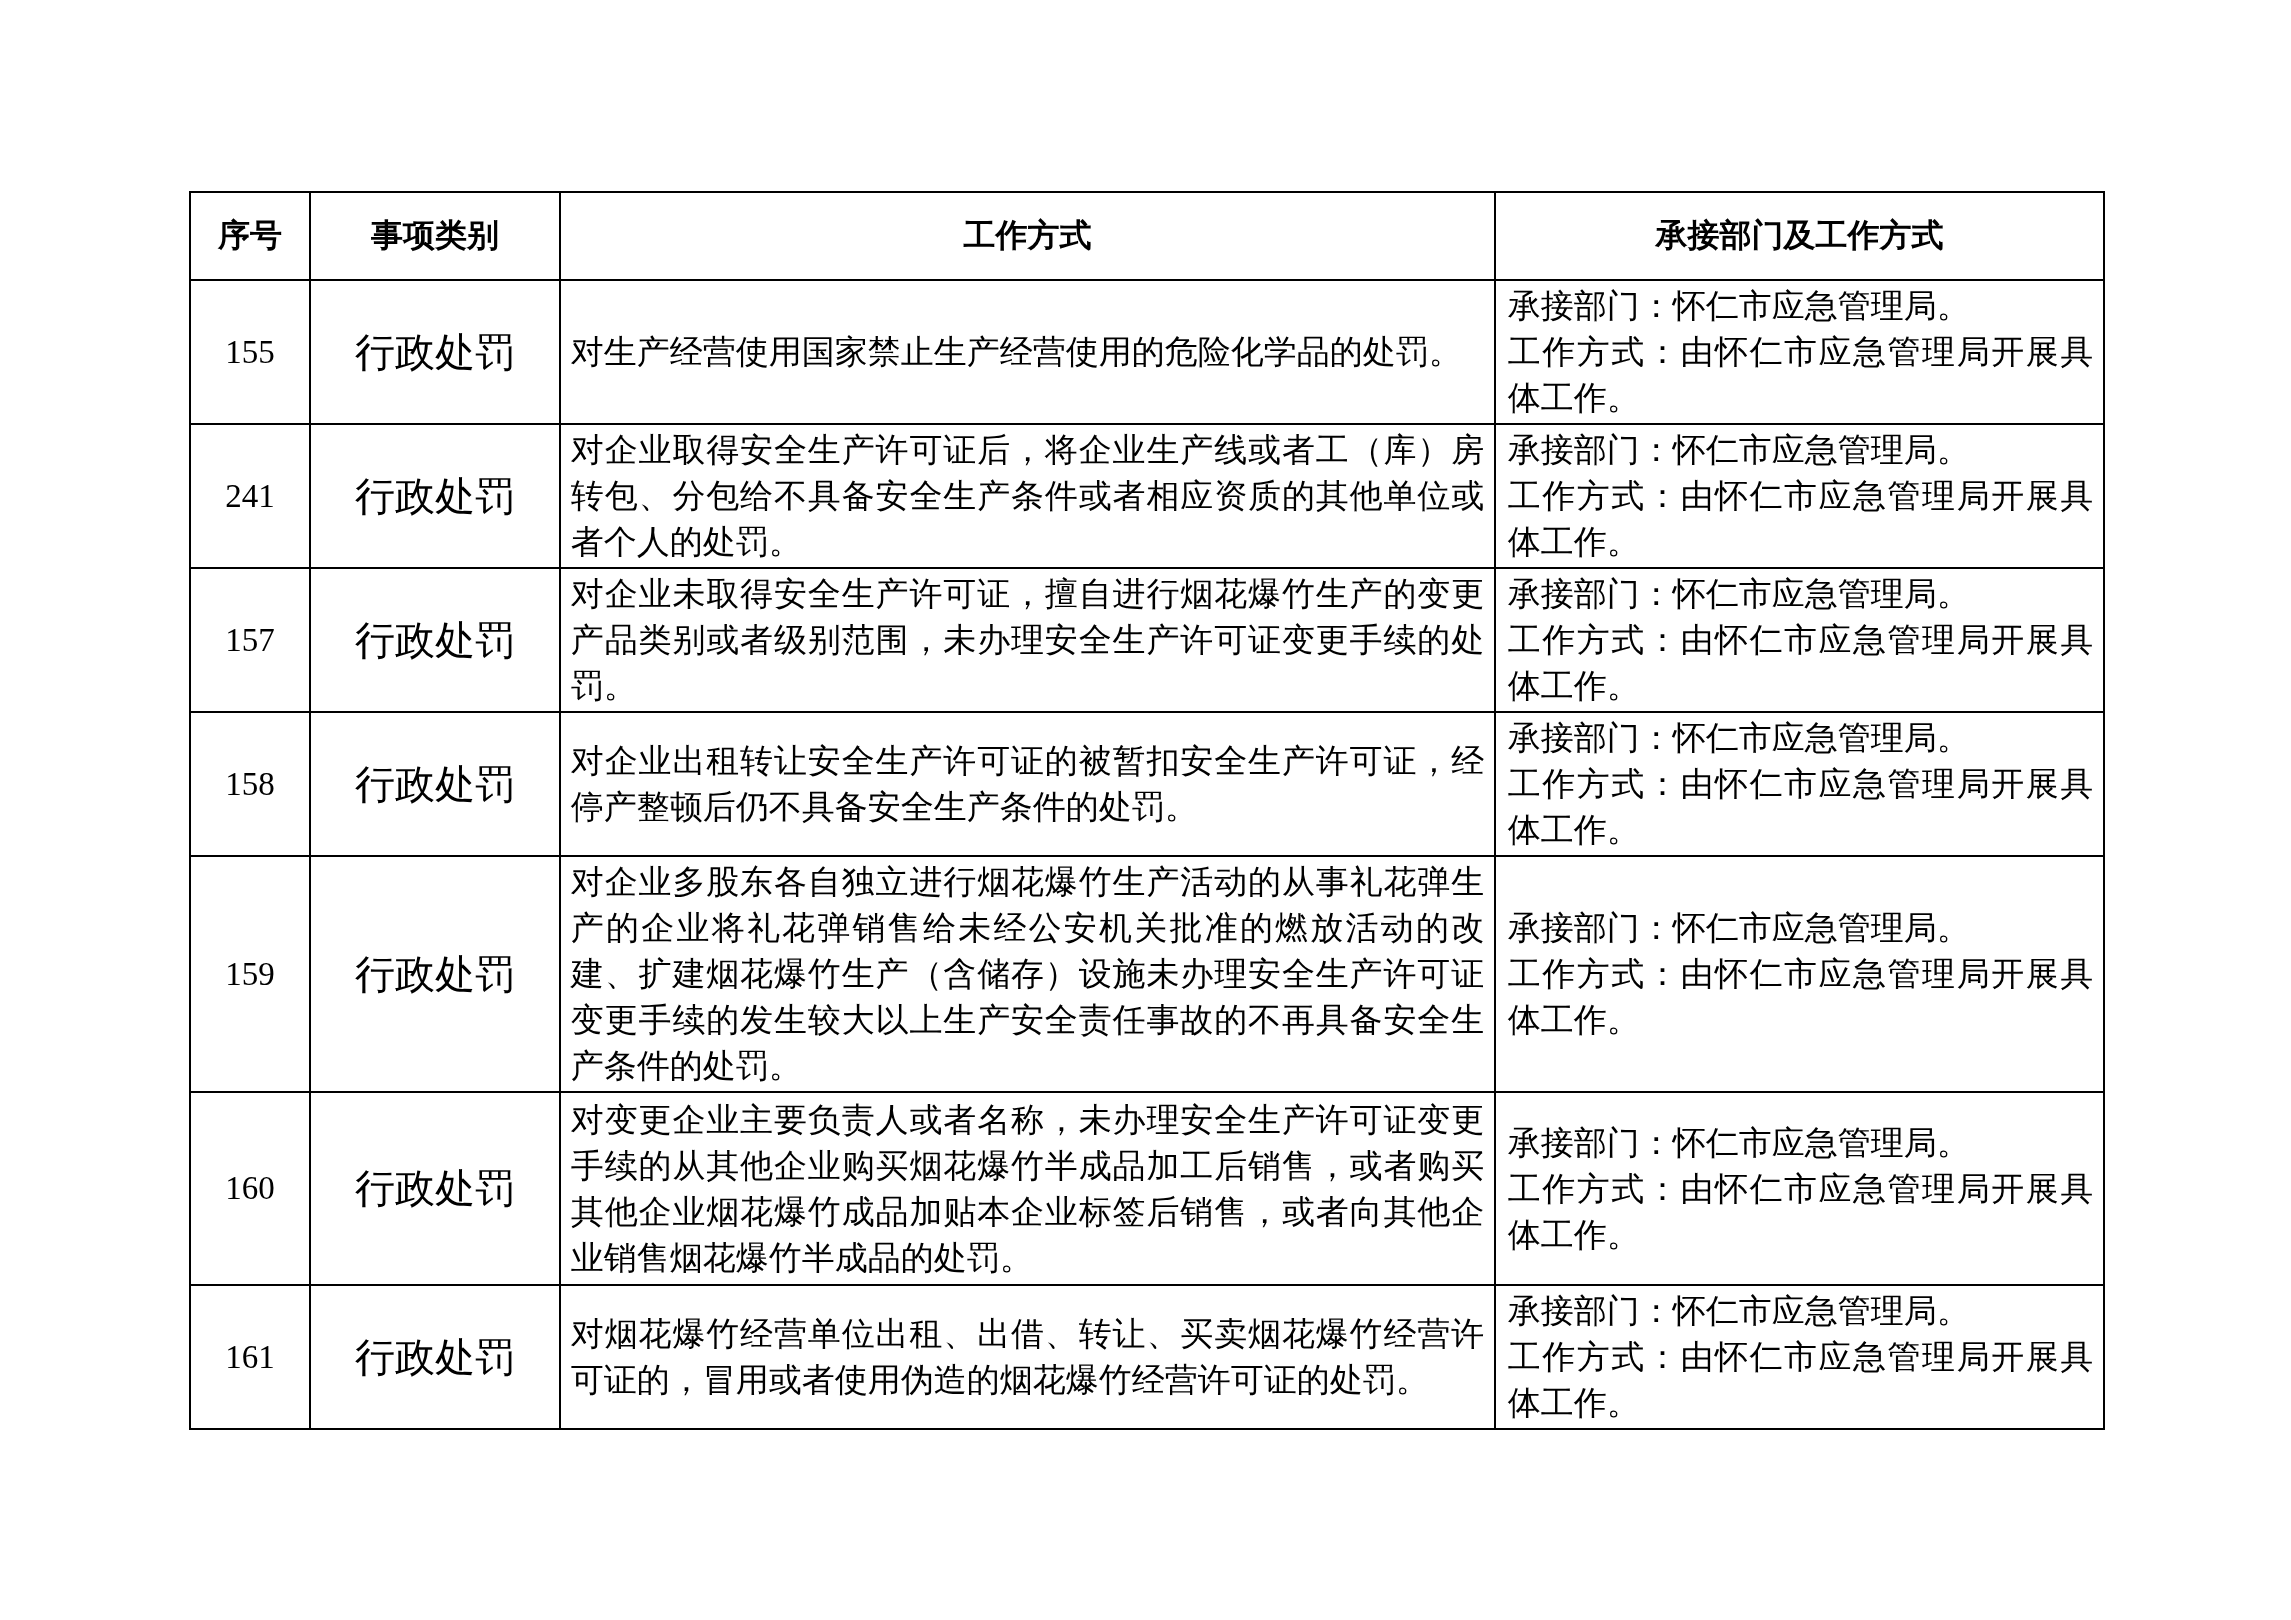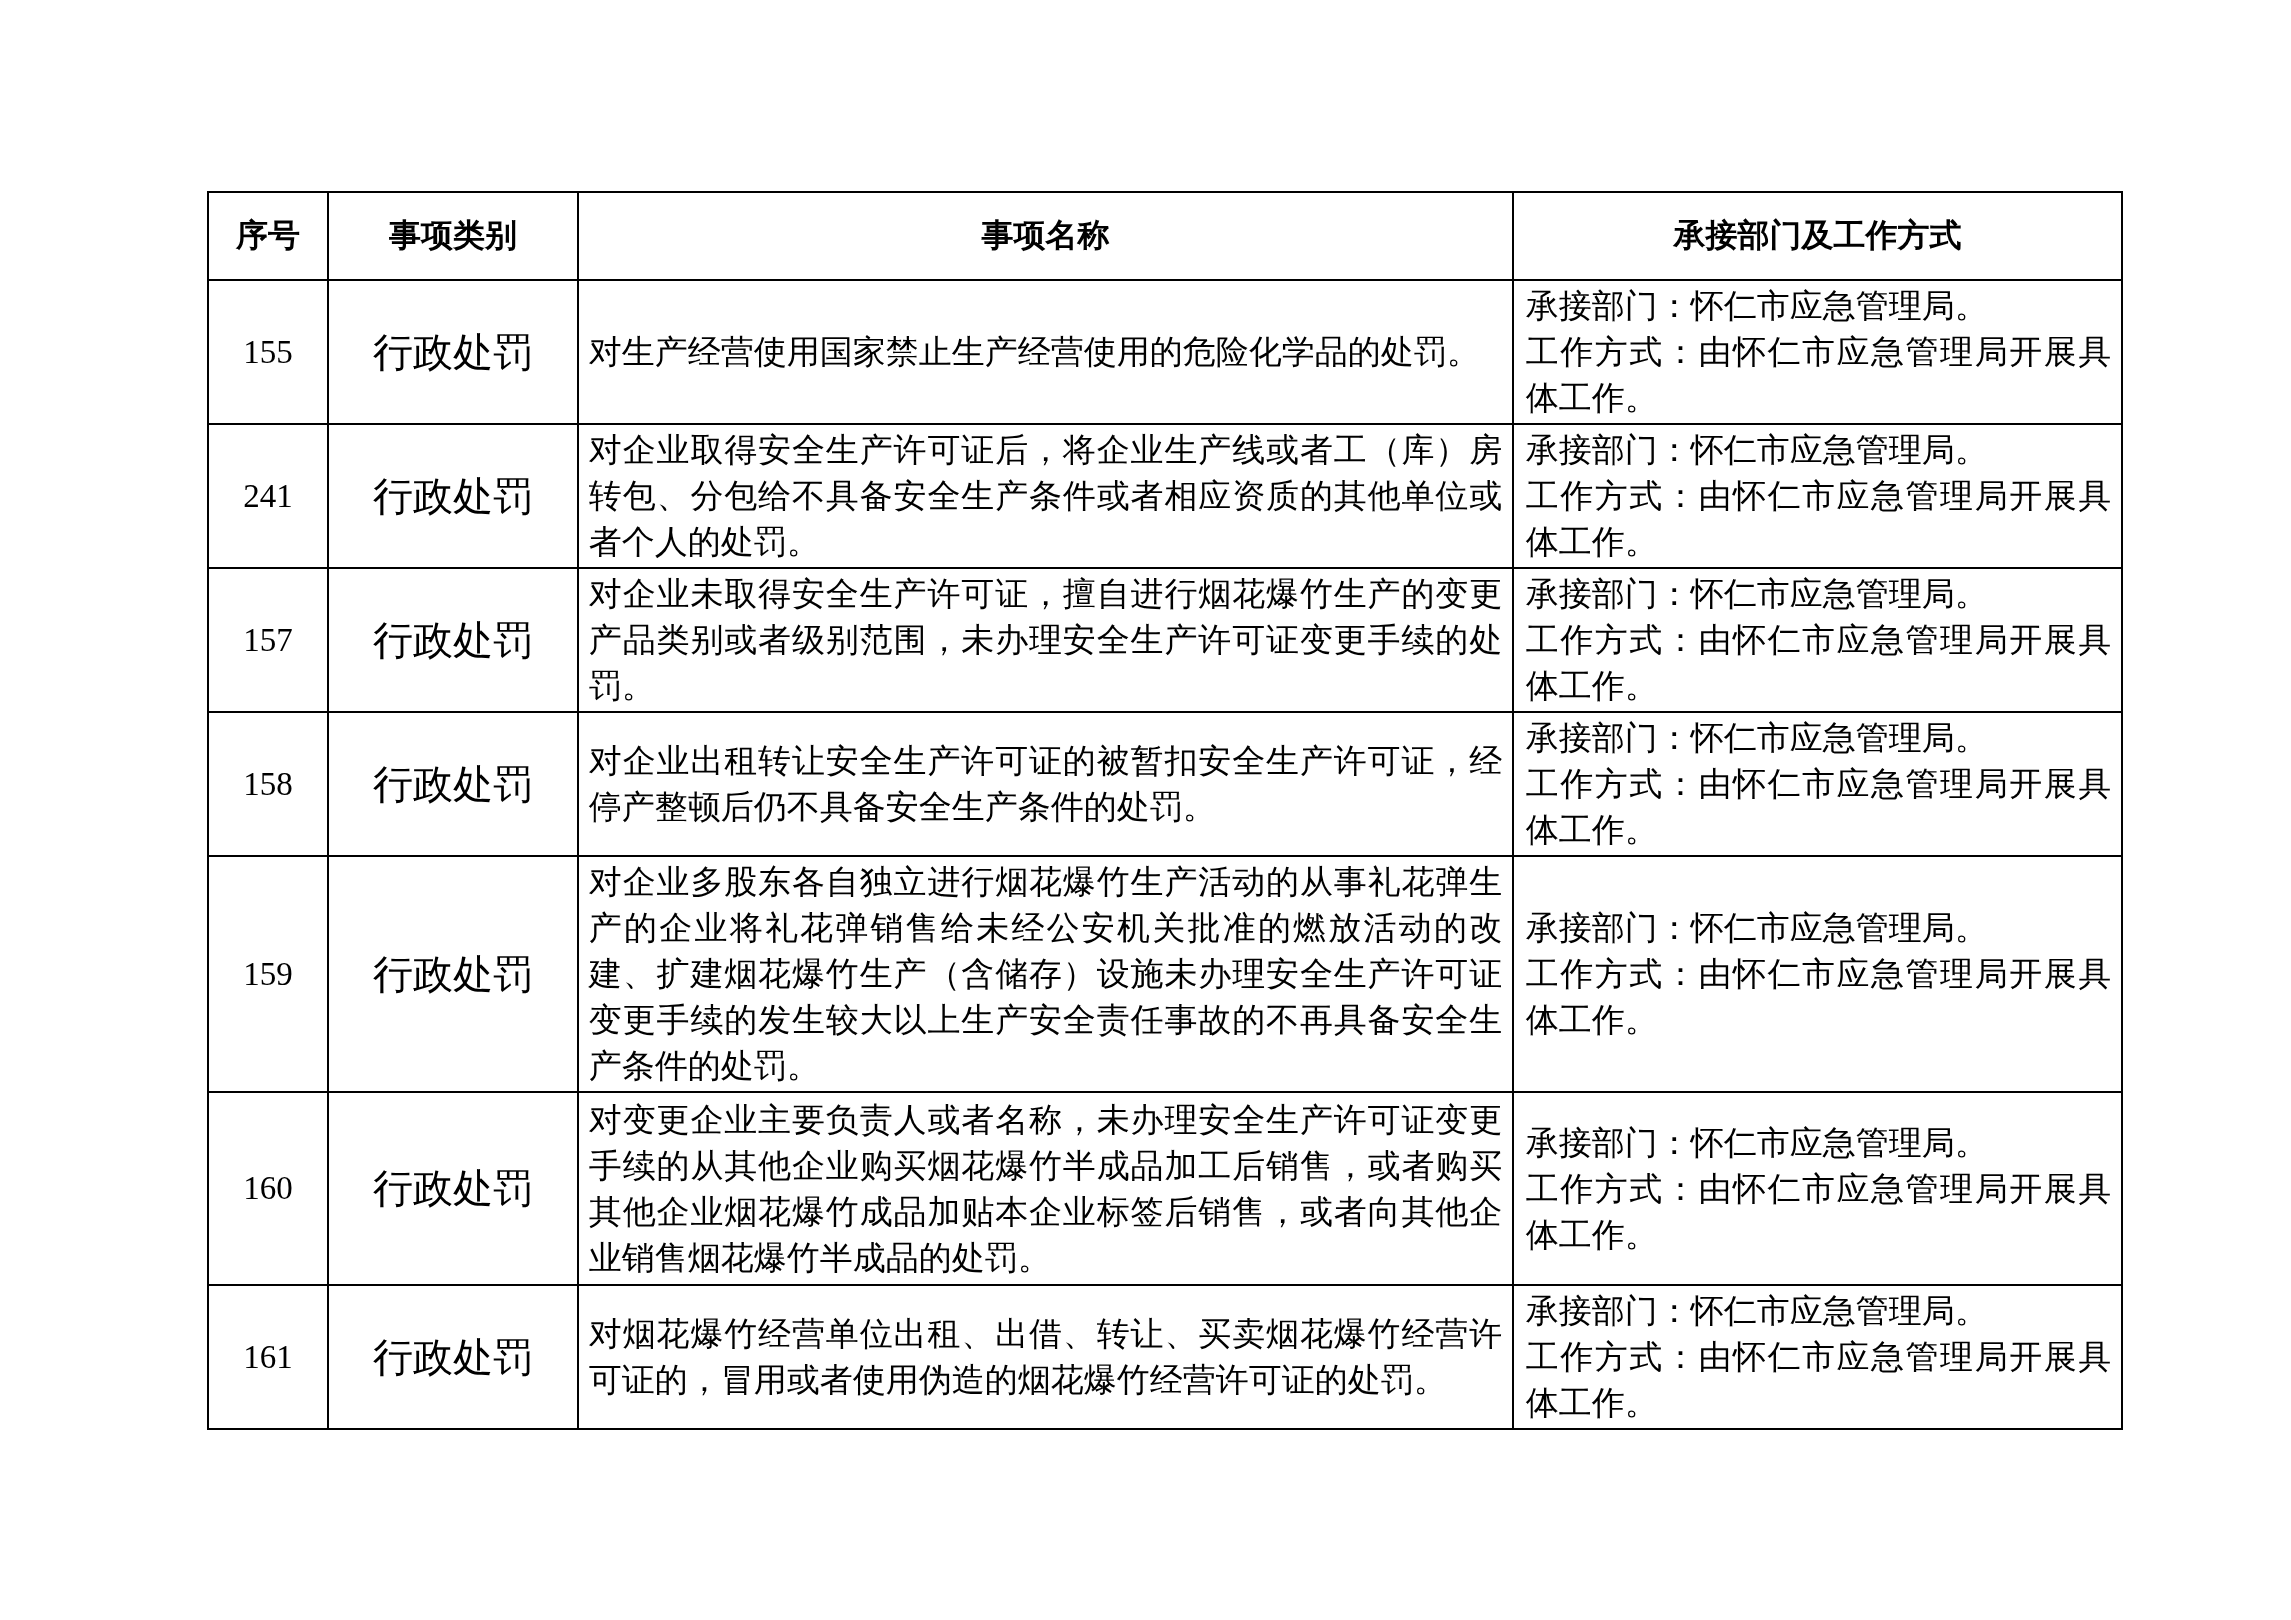--- a/index.html
+++ b/index.html
@@ -14,21 +14,21 @@
     font-family: "Liberation Serif", "DejaVu Serif", serif;
     color: #000000;
   }
   .page {
     position: absolute;
     inset: 0;
     background: #ffffff;
   }
   table.items {
     position: absolute;
-    left: 207px;
+    left: 189px;
     top: 191px;
     width: 1913px;
     border-collapse: collapse;
     table-layout: fixed;
     border: 2.9px solid #000000;
   }
   table.items th,
   table.items td {
     border: 2px solid #000000;
     vertical-align: middle;
@@ -109,21 +109,21 @@
     <colgroup>
       <col class="c-no">
       <col class="c-cat">
       <col class="c-name">
       <col class="c-dept">
     </colgroup>
     <thead>
       <tr class="header-row">
         <th>序号</th>
         <th>事项类别</th>
-        <th>事项名称</th>
+        <th>工作方式</th>
         <th>承接部门及工作方式</th>
       </tr>
     </thead>
     <tbody>
       <tr class="row-0">
         <td class="cell-no">155</td>
         <td class="cell-cat">行政处罚</td>
         <td class="cell-name">对生产经营使用国家禁止生产经营使用的危险化学品的处罚。</td>
         <td class="cell-dept">
           <div class="dept-line"><span class="bold-label">承接部门：</span><span>怀仁市应急管理局。</span></div>

